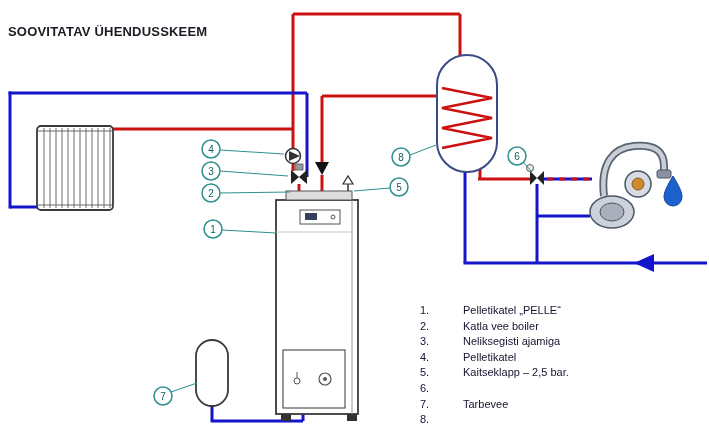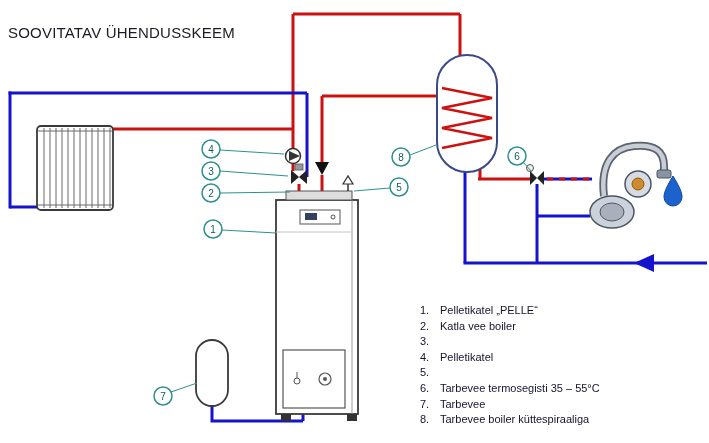--- a/index.html
+++ b/index.html
@@ -2,29 +2,29 @@
 <html><head>
 <meta charset="utf-8">
 <style>
   html,body{margin:0;padding:0;background:#ffffff;}
   #stage{
     position:relative;width:709px;height:443px;background:#ffffff;overflow:hidden;
     font-family:"Liberation Sans", sans-serif;
   }
   #diagram-svg{position:absolute;left:0;top:0;}
   .page-title{
-    position:absolute;left:8px;top:24px;font-size:15px;font-weight:normal;
+    position:absolute;left:8px;top:24px;font-size:13px;font-weight:bold;
     color:#1b1b24;letter-spacing:.2px;
   }
   .legend{
     position:absolute;left:420px;top:303px;font-size:11px;color:#14142e;line-height:15.6px;
   }
   .legend-row{display:flex;}
   .legend-num{width:20px;flex:0 0 20px;}
-  .legend-text{white-space:nowrap;}
+  .legend-text{white-space:nowrap;margin-left:23px;}
   
   .hot{stroke:#cc1111;stroke-width:3;fill:none;}
   .cold{stroke:#1414cc;stroke-width:3;fill:none;}
   .mixdash{stroke:#cc1111;stroke-width:3;fill:none;stroke-dasharray:6 6;}
   .callout-circle{fill:#ffffff;stroke:#2e8f8f;stroke-width:1.5;}
   .callout-num{fill:#135e5e;font-size:10px;font-family:"Liberation Sans",sans-serif;text-anchor:middle;}
   .leader{stroke:#2e8f8f;stroke-width:1;fill:none;}
   .outline{fill:#ffffff;stroke:#3a3a3a;stroke-width:1.8;}
 </style>
 </head>
@@ -181,35 +181,35 @@
     <div class="legend-row">
       <span class="legend-num">1.</span>
       <span class="legend-text">Pelletikatel „PELLE“</span>
     </div>
     <div class="legend-row">
       <span class="legend-num">2.</span>
       <span class="legend-text">Katla vee boiler</span>
     </div>
     <div class="legend-row">
       <span class="legend-num">3.</span>
+      <span class="legend-text">Neliksegisti ajamiga</span>
     </div>
     <div class="legend-row">
       <span class="legend-num">4.</span>
       <span class="legend-text">Pelletikatel</span>
     </div>
     <div class="legend-row">
       <span class="legend-num">5.</span>
+      <span class="legend-text">Kaitseklapp – 2,5 bar.</span>
     </div>
     <div class="legend-row">
       <span class="legend-num">6.</span>
-      <span class="legend-text">Tarbevee termosegisti 35 – 55°C</span>
     </div>
     <div class="legend-row">
       <span class="legend-num">7.</span>
       <span class="legend-text">Tarbevee</span>
     </div>
     <div class="legend-row">
       <span class="legend-num">8.</span>
-      <span class="legend-text">Tarbevee boiler küttespiraaliga</span>
     </div>
   </div>
 
 </div>
 
 </body></html>

